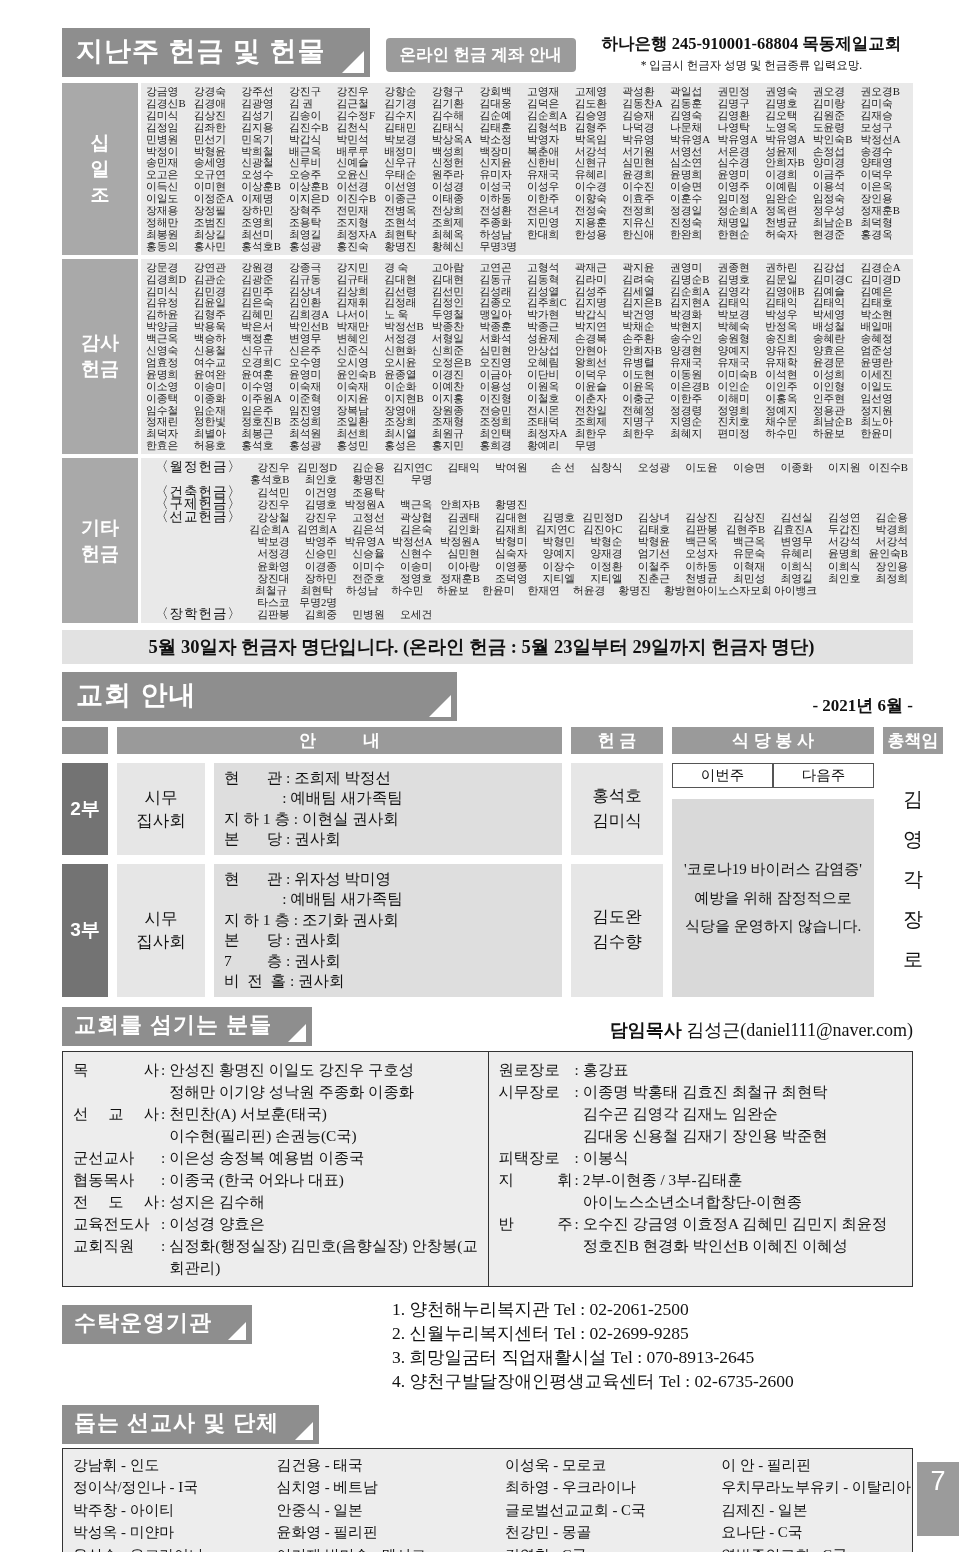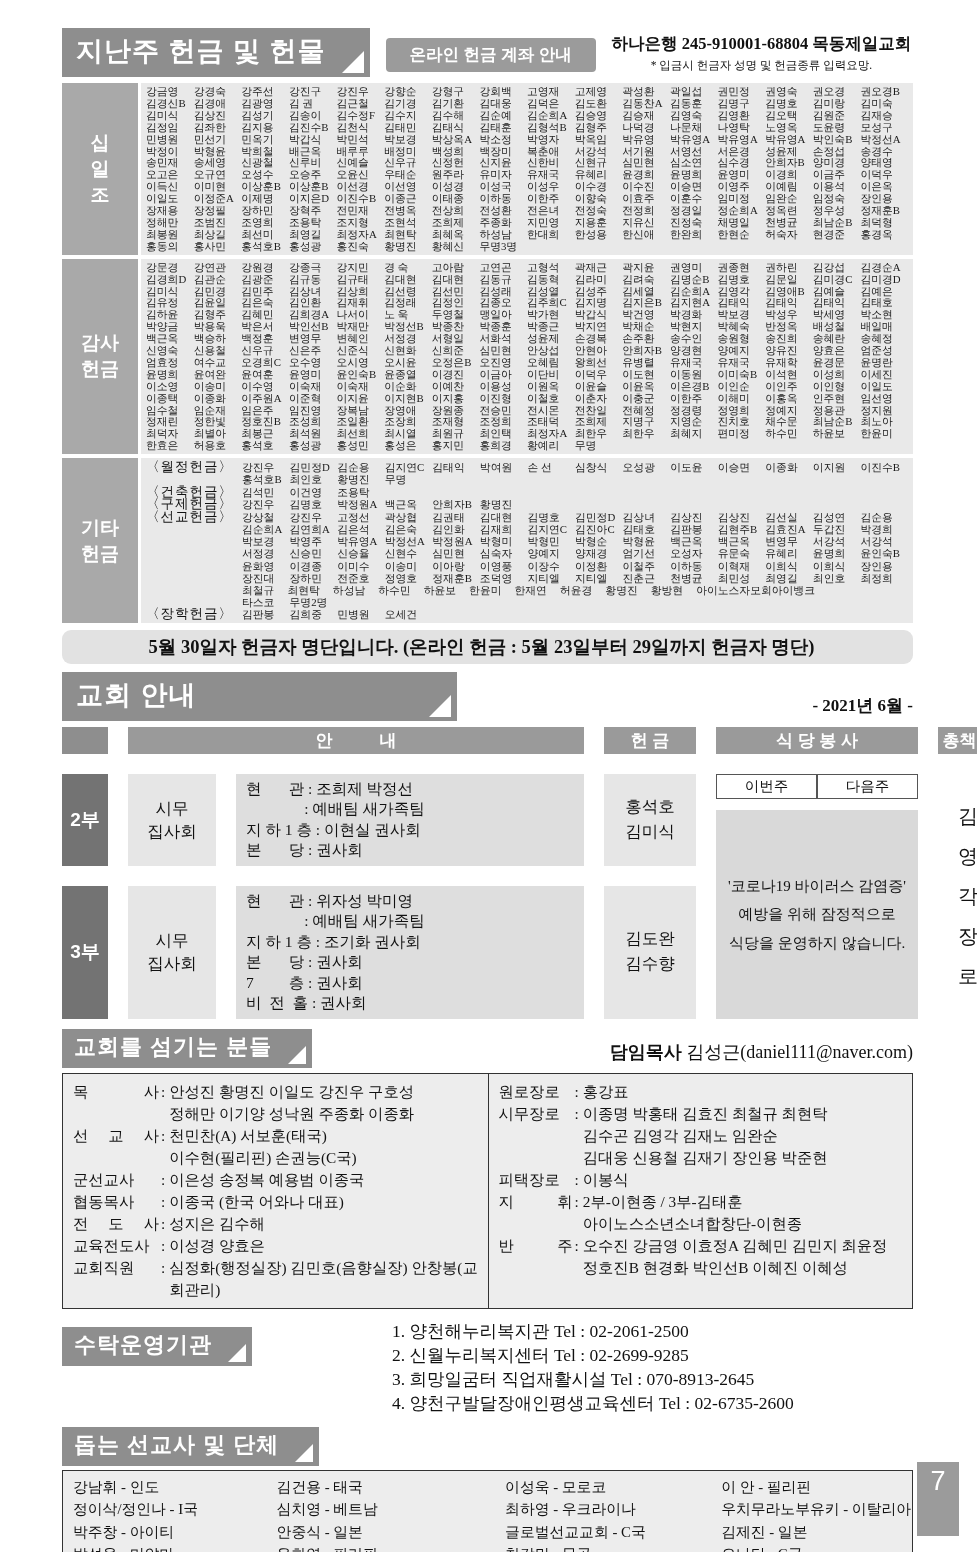--- a/index.html
+++ b/index.html
@@ -11,48 +11,48 @@
   .section-bar{position:relative;background:#8e8e8e;color:#fff;
     font-family:"Liberation Sans","DejaVu Sans",sans-serif;font-weight:bold;}
   .marker{position:absolute;width:0;height:0;border-left:22px solid transparent;
     border-bottom:22px solid #fff;right:6px;bottom:4px;}
   .bar-big{font-size:27px;padding:5px 44px 8px 14px;letter-spacing:1px;display:inline-block;}
   .bar-med{font-size:22px;padding:3px 40px 6px 12px;letter-spacing:1px;display:inline-block;}
   .bar-med .marker{border-left-width:18px;border-bottom-width:18px;}
 
   .top-row{display:flex;align-items:center;}
   .online-bar{background:#9b9b9b;color:#fff;font-family:"Liberation Sans",sans-serif;
-    font-weight:bold;font-size:16.5px;padding:6px 24px;border-radius:4px;margin:4px 0 0 16px;white-space:nowrap;}
+    font-weight:bold;font-size:16.5px;padding:6px 14px;border-radius:4px;margin:4px 0 0 16px;white-space:nowrap;}
   .bank-box{margin-left:14px;text-align:center;flex:1;}
   .bank-line1{font-weight:bold;font-size:16.5px;white-space:nowrap;}
   .bank-line2{font-size:11.5px;margin-top:3px;}
 
   
   .offering-table{margin-top:6px;}
   .offering-block{display:flex;margin-bottom:4px;}
   .offering-label{width:76px;background:#a9a9a9;color:#fff;display:flex;flex-direction:column;
     align-items:center;justify-content:center;font-family:"Liberation Sans",sans-serif;
     font-weight:bold;font-size:19px;line-height:26px;margin-right:3px;}
   .offering-names{flex:1;background:#e9e9e9;padding:3px 5px 2px 5px;}
   .name-row{display:grid;grid-template-columns:repeat(16,1fr);line-height:11.9px;}
   .donor{font-size:10.8px;white-space:nowrap;color:#1a1a1a;}
-  .etc-cat{display:flex;align-items:flex-start;}
+  .etc-cat{display:flex;align-items:flex-start;text-align:right;}
   .etc-label{width:96px;font-size:13.5px;line-height:12.6px;letter-spacing:1px;white-space:nowrap;}
   .etc-names{flex:1;}
   .etc-names .name-row{grid-template-columns:repeat(14,1fr);line-height:12.2px;}
 
   .banner{background:#e2e2e2;text-align:center;font-weight:bold;font-size:18.5px;
-    padding:4px 12px 5px 0;margin:7px 0 8px 0;border-radius:9px;}
+    padding:4px 12px 5px 0;margin:7px 0 8px 0;}
 
   .section-row{display:flex;justify-content:space-between;align-items:flex-end;}
   .date-label{font-weight:bold;font-size:17px;padding-bottom:4px;}
 
   
   .church-table{display:grid;grid-template-columns:46px 88px 348px 92px 202px 60px;
-    grid-template-rows:27px auto auto;gap:20px;margin-top:6px;}
+    grid-template-rows:27px auto auto;gap:9px;margin-top:6px;}
   .ct-cell{display:flex;align-items:center;justify-content:center;}
   .ct-head{background:#9a9a9a;color:#fff;font-family:"Liberation Sans",sans-serif;
     font-weight:bold;font-size:17px;white-space:pre;}
   .ct-corner{background:#8e8e8e;}
   .ct-annae{grid-column:2/4;}
   .ct-part{background:#737373;color:#fff;font-family:"Liberation Sans",sans-serif;
     font-weight:bold;font-size:19px;}
   .ct-role{background:#e6e6e6;font-size:16.5px;text-align:center;white-space:pre-line;line-height:1.4;}
   .ct-info{background:#dedede;font-size:15.5px;white-space:pre;line-height:1.32;
     justify-content:flex-start;padding:5px 10px;}

